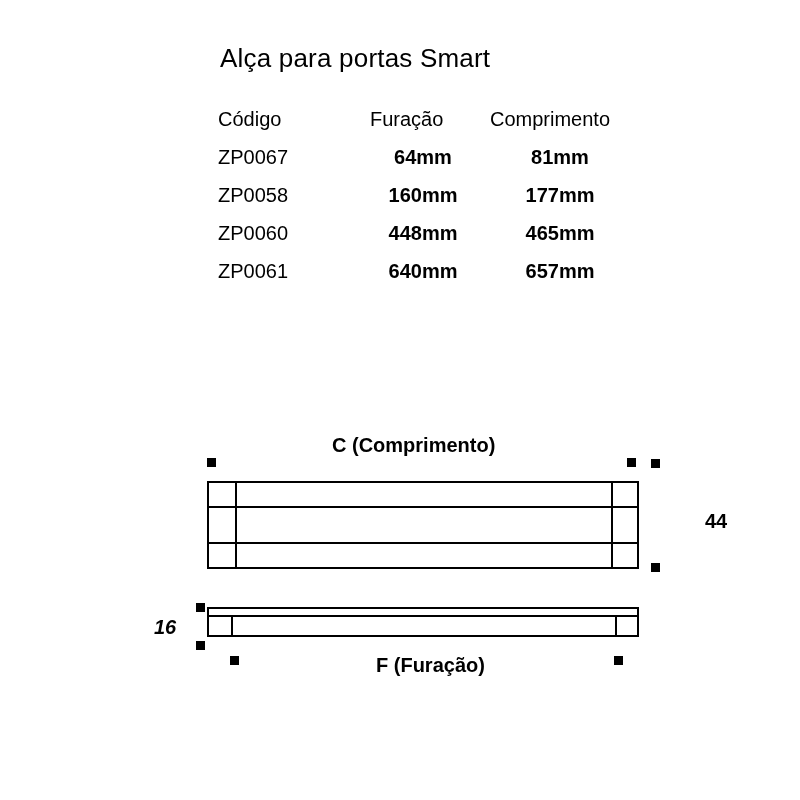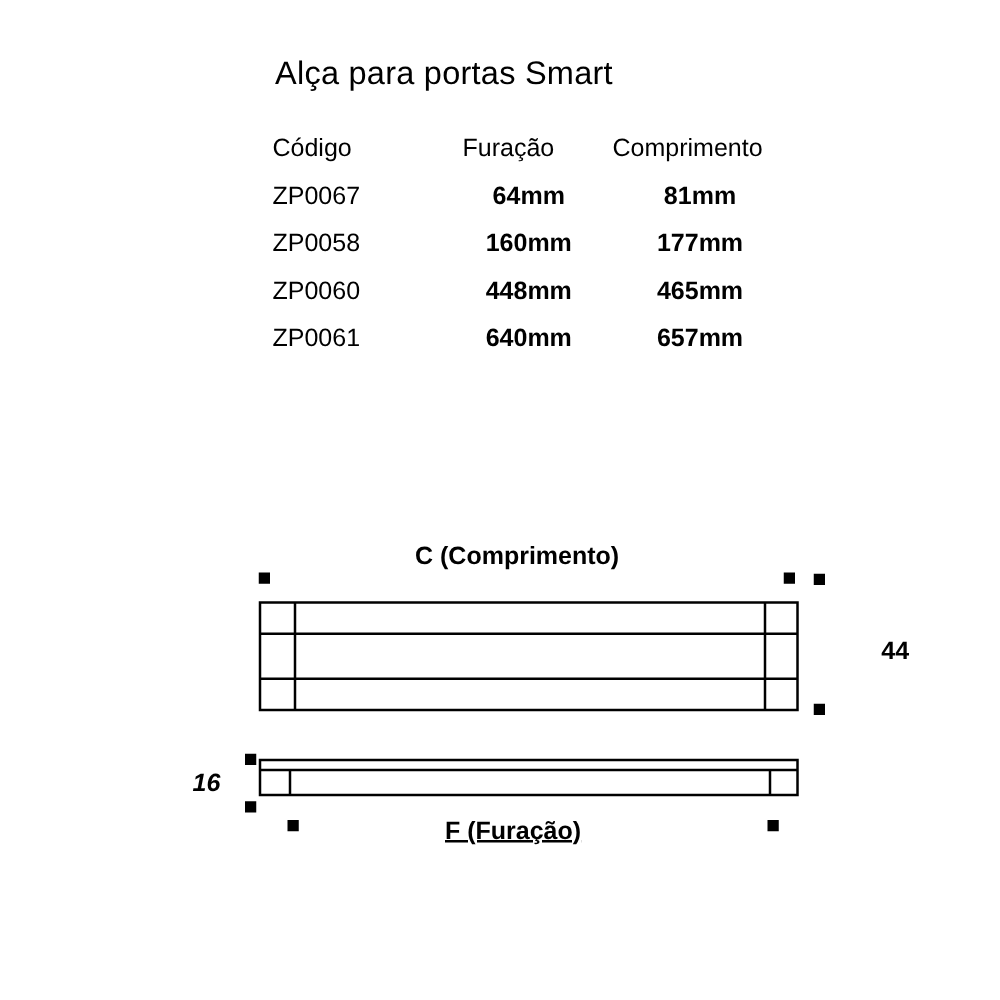--- a/index.html
+++ b/index.html
@@ -133,15 +133,15 @@
     <rect x="651" y="59" width="9" height="9"></rect>
     <rect x="651" y="163" width="9" height="9"></rect>
     <rect x="196" y="203" width="9" height="9"></rect>
     <rect x="196" y="241" width="9" height="9"></rect>
     <rect x="230" y="256" width="9" height="9"></rect>
     <rect x="614" y="256" width="9" height="9"></rect>
   </g>
 </svg>
 
 <div class="lbl lbl-c" style="position:absolute;left:332px;top:434px;">C (Comprimento)</div>
-<div class="lbl lbl-f" style="position:absolute;left:356px;top:654px;text-decoration:underline;">F (Furação)</div>
+<div class="lbl lbl-f" style="position:absolute;left:376px;top:654px;">F (Furação)</div>
 <div class="lbl lbl-44" style="position:absolute;left:664px;top:510px;">44</div>
 <div class="lbl lbl-16" style="position:absolute;left:154px;top:616px;font-style:italic;">16</div>
 
 </body></html>

